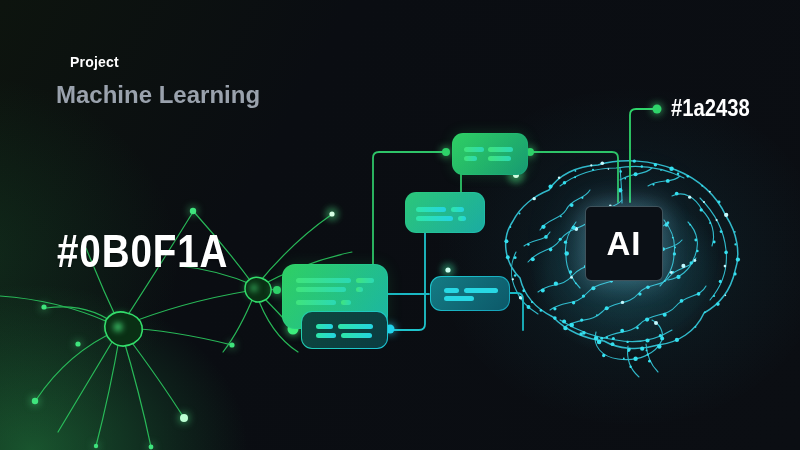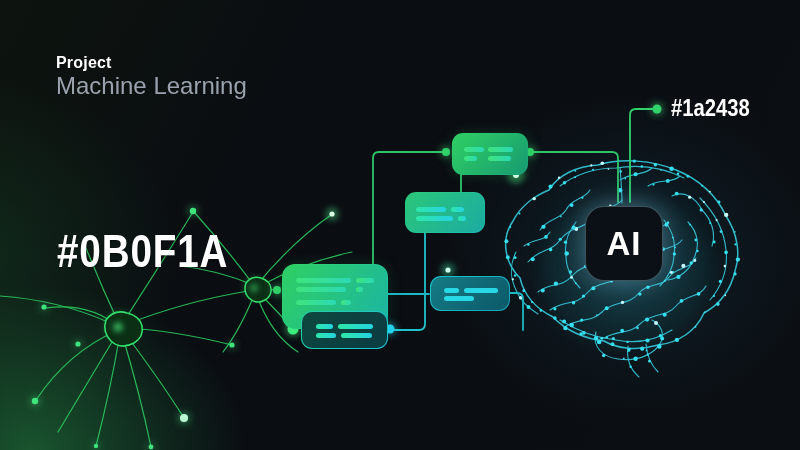--- a/index.html
+++ b/index.html
@@ -6,23 +6,23 @@
   .canvas{
     position:relative;width:800px;height:450px;overflow:hidden;
     font-family:"Liberation Sans",sans-serif;
     background:
       radial-gradient(300px 230px at 4% 100%, rgba(46,190,90,0.40), rgba(40,170,85,0.14) 48%, rgba(0,0,0,0) 72%),
       radial-gradient(340px 300px at -4% 58%, rgba(40,170,85,0.16), rgba(0,0,0,0) 62%),
       radial-gradient(300px 260px at 79% 57%, rgba(45,212,238,0.09), rgba(0,0,0,0) 66%),
       linear-gradient(118deg, #0d140e 0%, #0a0d12 34%, #0b0e13 100%);
   }
   .hdr{position:absolute;left:56px;top:54px;color:var(--text-primary,#fff);}
-  .hdr .eyebrow{font-size:16px;font-weight:700;letter-spacing:.2px;}
+  .hdr .eyebrow{font-size:14px;font-weight:700;letter-spacing:.2px;margin-left:14px;}
   .hdr .title{font-size:26px;font-weight:700;margin-top:7px;letter-spacing:.2px;}
-  .hdr .subtitle{font-size:24px;font-weight:400;color:var(--text-muted,#9aa2ad);}
+  .hdr .subtitle{font-size:24px;font-weight:700;margin-top:11px;color:var(--text-muted,#9aa2ad);}
   .bighex{
     position:absolute;left:57px;top:224px;color:#fff;font-size:46px;font-weight:700;
     letter-spacing:1px;transform:scaleX(.84);transform-origin:left top;white-space:nowrap;
     text-shadow:0 1px 2px rgba(0,0,0,.5);
   }
   .hexlabel{
     position:absolute;left:671px;top:95px;color:#fff;font-size:23px;font-weight:600;
     transform:scaleX(.88);transform-origin:left top;white-space:nowrap;
   }
   svg.layer{position:absolute;left:0;top:0;width:800px;height:450px;pointer-events:none;}
@@ -56,21 +56,21 @@
                linear-gradient(135deg, #1ec9cf, #149fb8) border-box;
   }
   .bar-g{background:linear-gradient(90deg,#3fe47d,#2bd9b4);}
   .bar-t{background:linear-gradient(90deg,#2ee6a8,#24d3e0);}
   .bar-c{background:#28d8e4;}
   .brainglow{
     position:absolute;left:498px;top:162px;width:256px;height:222px;border-radius:50%;
     background:radial-gradient(closest-side, rgba(60,220,240,0.17), rgba(60,220,240,0.06) 60%, rgba(0,0,0,0) 75%);
   }
   .chip{
-    position:absolute;left:585px;top:206px;width:76px;height:73px;border-radius:19px;
+    position:absolute;left:585px;top:206px;width:76px;height:73px;border-radius:6px;
     background:#0b1016;border:1px solid rgba(190,240,255,0.30);
     box-shadow:0 0 26px rgba(160,230,255,0.30), 0 0 64px rgba(80,200,255,0.16);
     display:flex;align-items:center;justify-content:center;
     color:#fff;font-size:33px;font-weight:800;letter-spacing:1px;
   }
   .glow-g{filter:drop-shadow(0 0 4px rgba(74,222,128,0.95));}
   .glow-t{filter:drop-shadow(0 0 4px rgba(45,212,238,0.95));}
   .soft{filter:blur(3px);}
 </style>
 </head>

